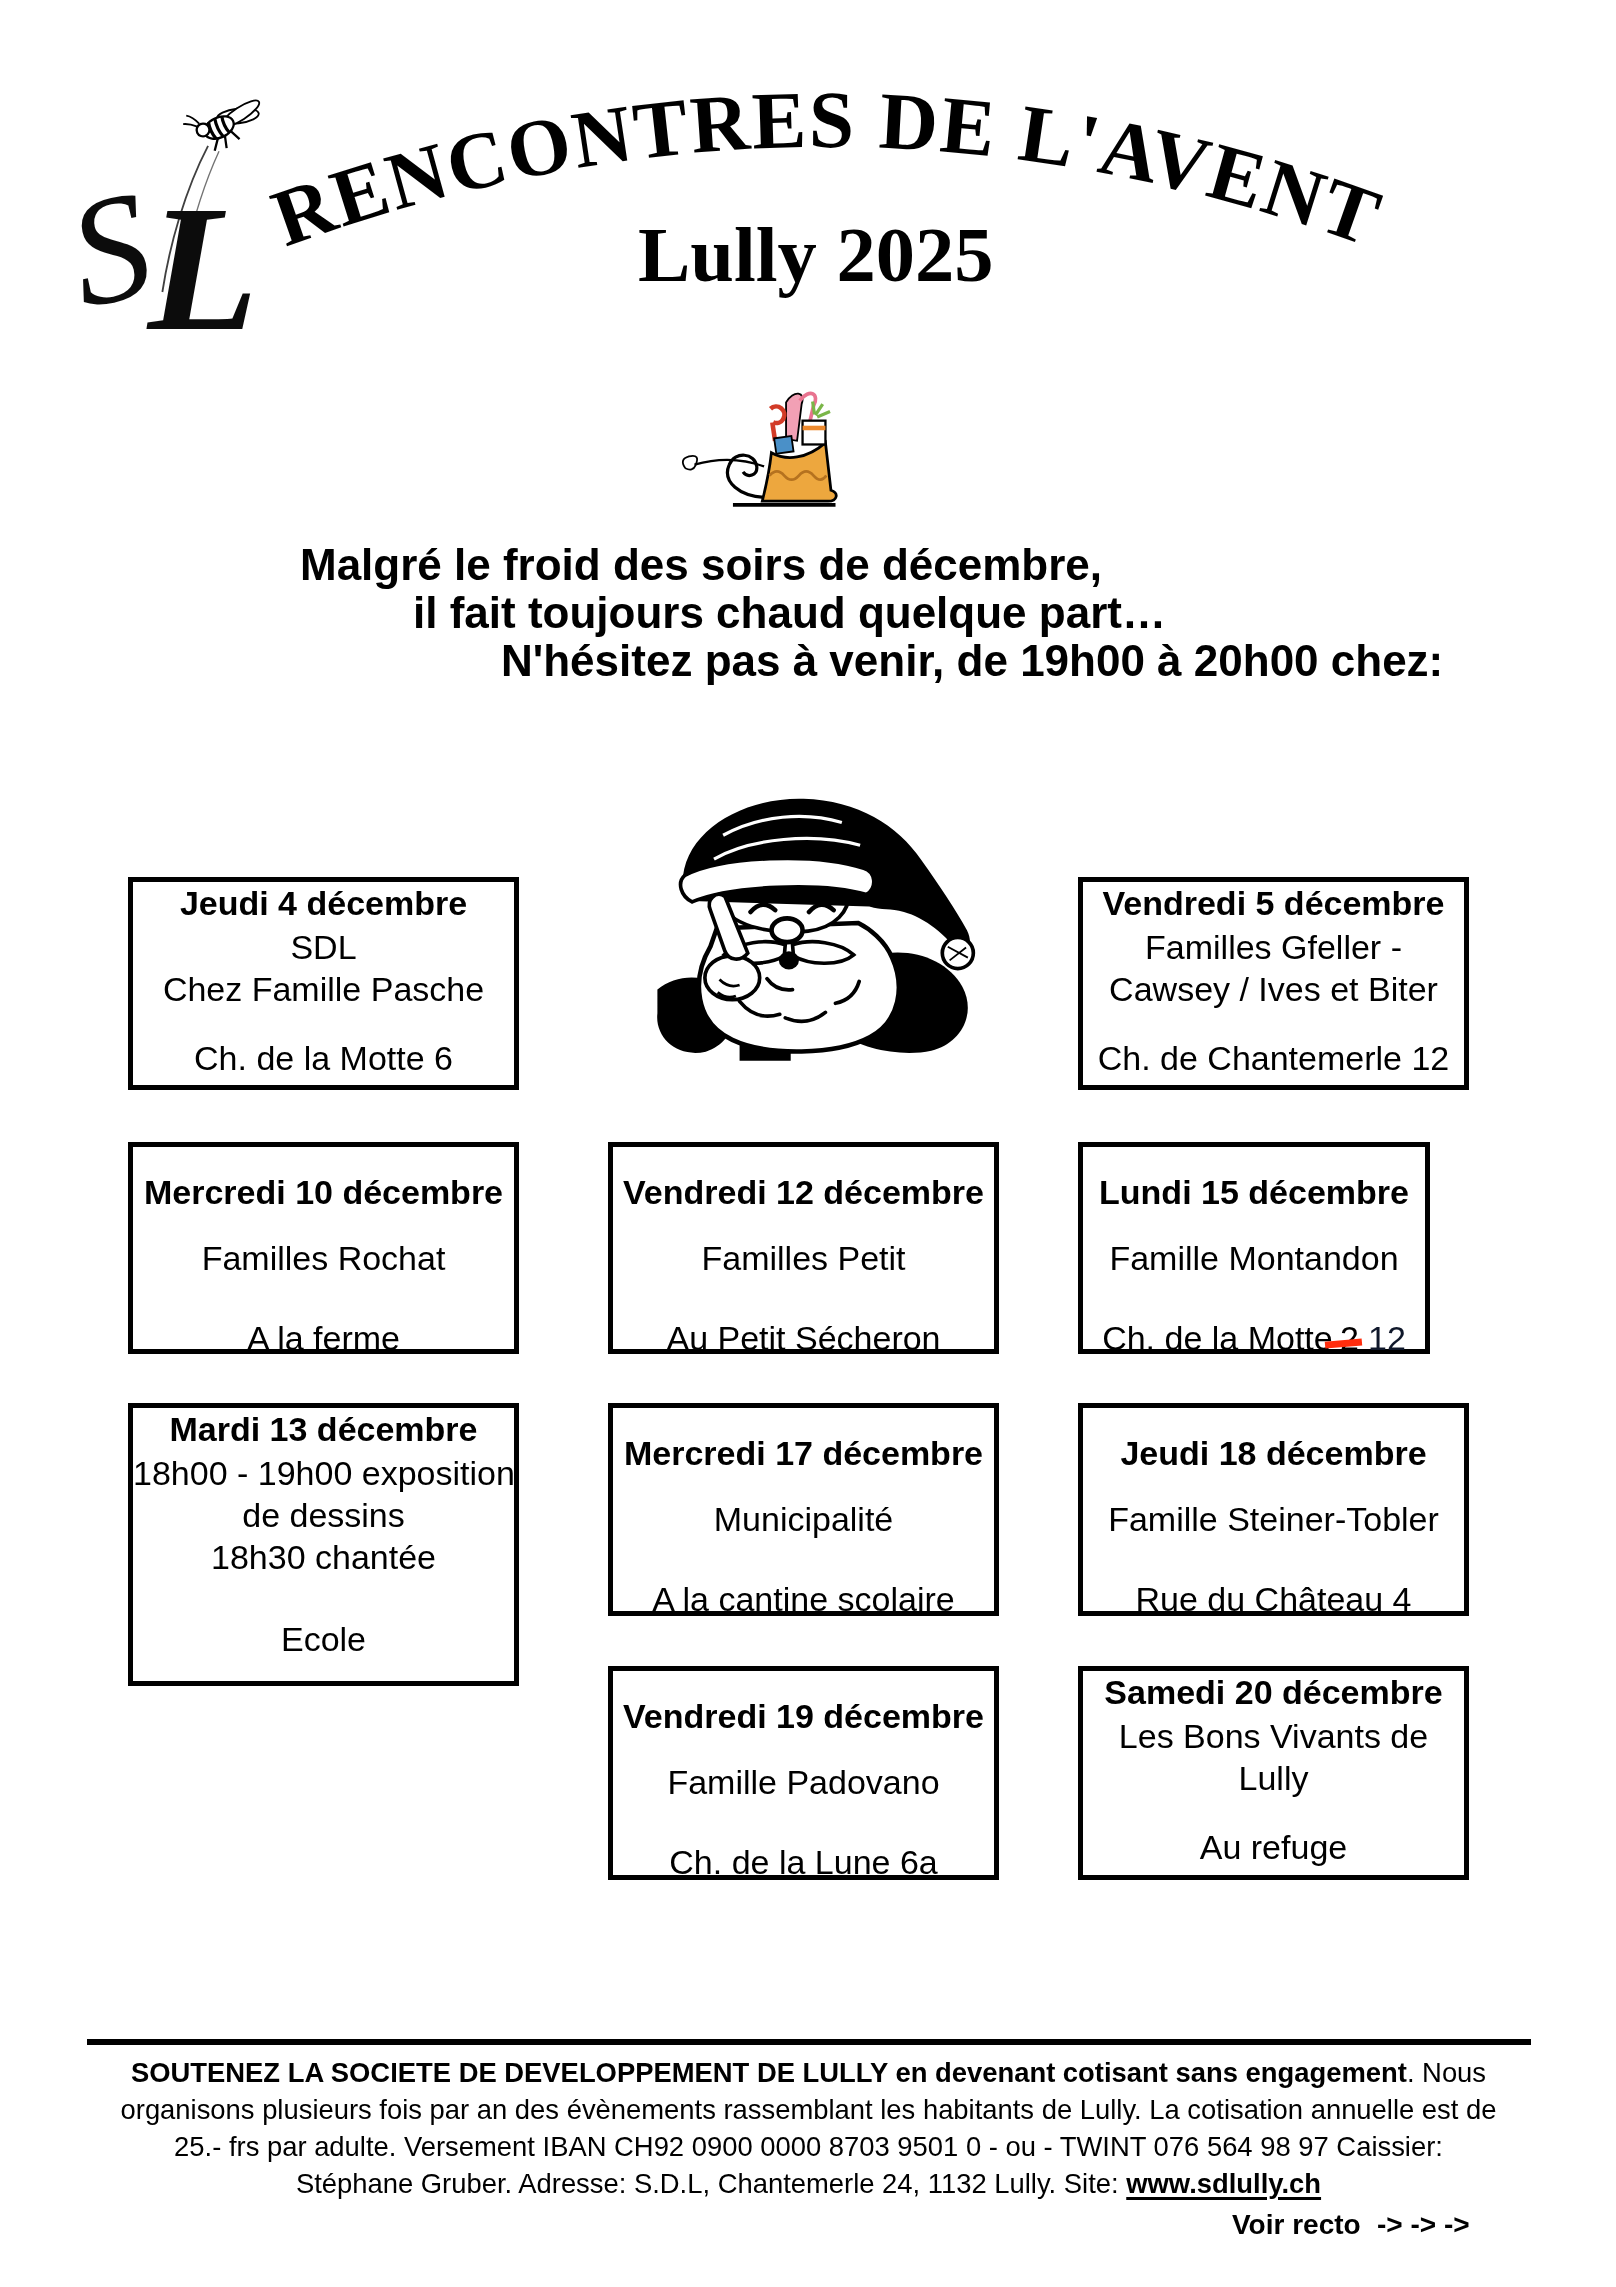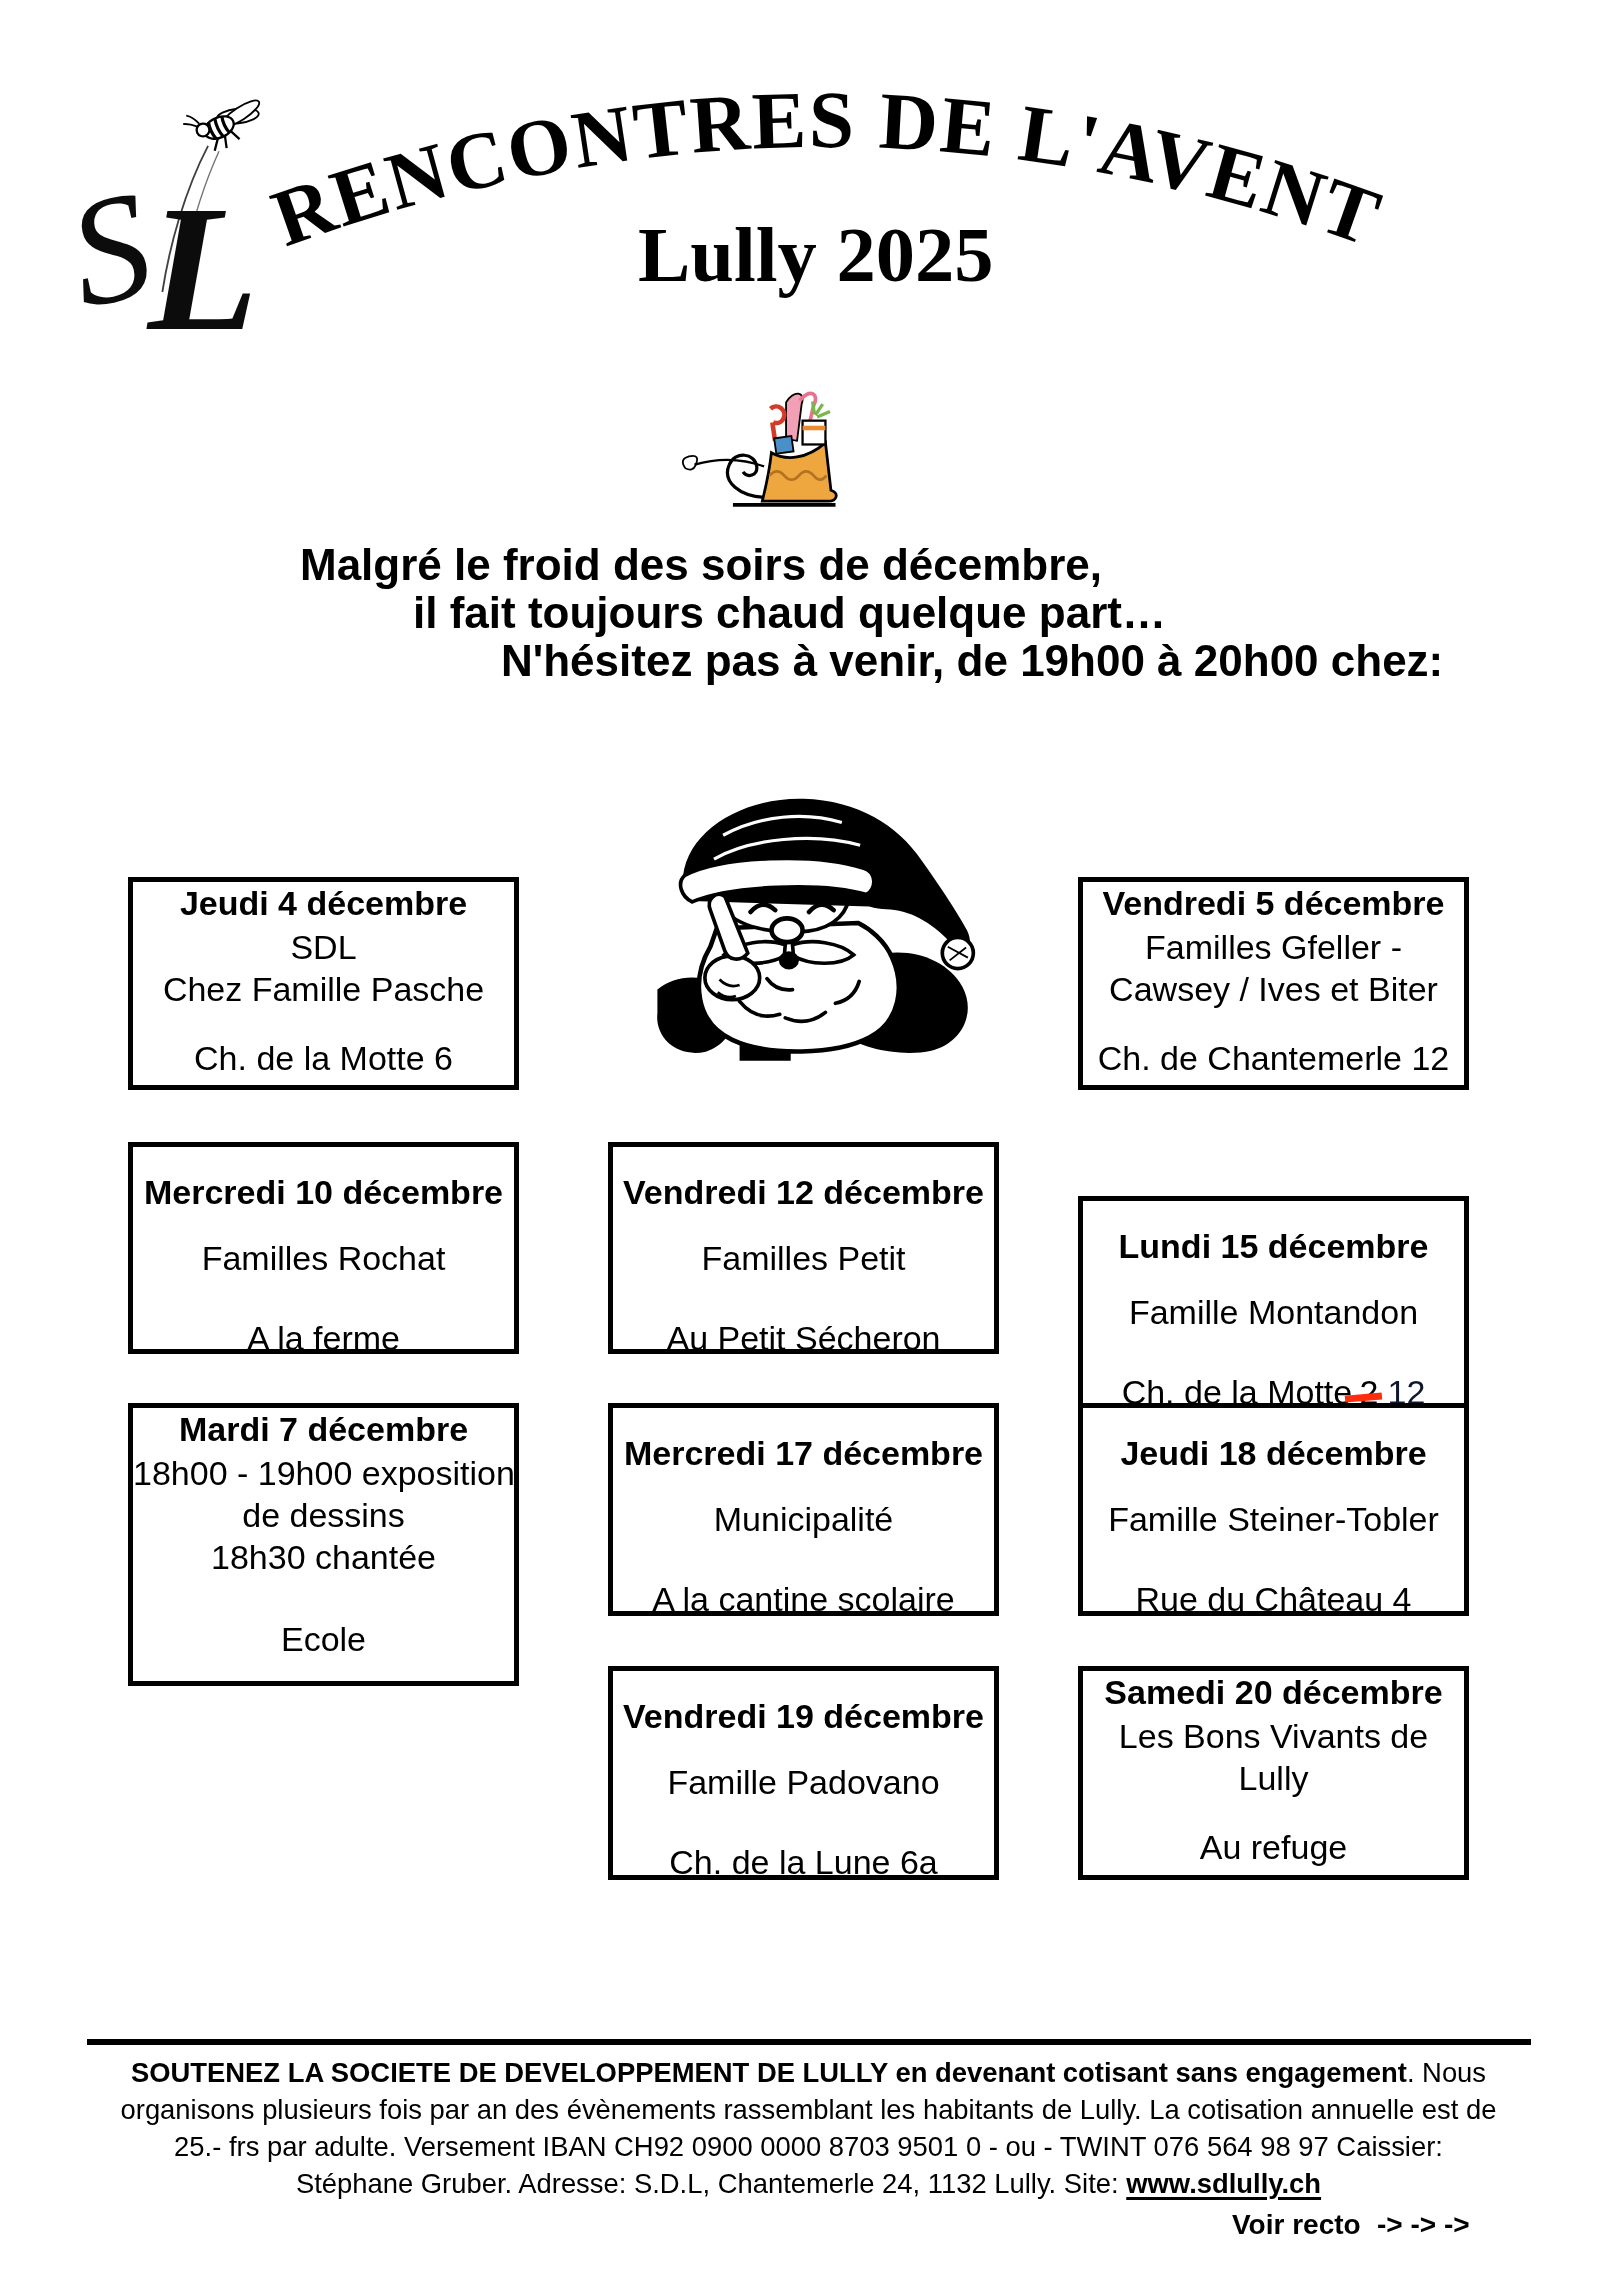--- a/index.html
+++ b/index.html
@@ -31,21 +31,21 @@
   .mt-tight{margin-top:1.8px;}
   .mt-name{margin-top:24px;}
   .mt-place{margin-top:38px;}
   .mt-final{margin-top:27.4px;}
   .mt-ecole{margin-top:40px;}
 
   .b0{left:128px;top:877px;width:391px;height:213px;}
   .b1{left:1078px;top:877px;width:391px;height:213px;}
   .b2{left:128px;top:1142px;width:391px;height:212px;}
   .b3{left:608px;top:1142px;width:391px;height:212px;}
-  .b4{left:1078px;top:1196px;width:391px;height:212px;}
+  .b4{left:1078px;top:1142px;width:352px;height:212px;}
   .b5{left:128px;top:1403px;width:391px;height:283px;}
   .b6{left:608px;top:1403px;width:391px;height:213px;}
   .b7{left:1078px;top:1403px;width:391px;height:213px;}
   .b8{left:608px;top:1666px;width:391px;height:214px;}
   .b9{left:1078px;top:1666px;width:391px;height:214px;}
 
   
   .strike-red{position:relative;display:inline-block;margin-left:7.3px;}
   .strike-red::after{content:"";position:absolute;left:-14.6px;right:-3.7px;top:54%;
                      height:7.3px;background:#ff2d0d;transform:rotate(-5deg);}
@@ -163,21 +163,21 @@
 
   <div class="event-box b4">
     <div class="ev-title pt-lg">Lundi 15 décembre</div>
     <div class="ev-line mt-name">Famille Montandon</div>
     <div class="ev-line mt-place">
       <span>Ch. de la Motte</span><span class="strike-red">2</span><span class="new-num">12</span>
     </div>
   </div>
 
   <div class="event-box b5">
-    <div class="ev-title">Mardi 7 décembre</div>
+    <div class="ev-title">Mardi 13 décembre</div>
     <div class="ev-line mt-tight">18h00 - 19h00 exposition</div>
     <div class="ev-line">de dessins</div>
     <div class="ev-line">18h30 chantée</div>
     <div class="ev-line mt-ecole">Ecole</div>
   </div>
 
   <div class="event-box b6">
     <div class="ev-title pt-lg">Mercredi 17 décembre</div>
     <div class="ev-line mt-name">Municipalité</div>
     <div class="ev-line mt-place">A la cantine scolaire</div>

